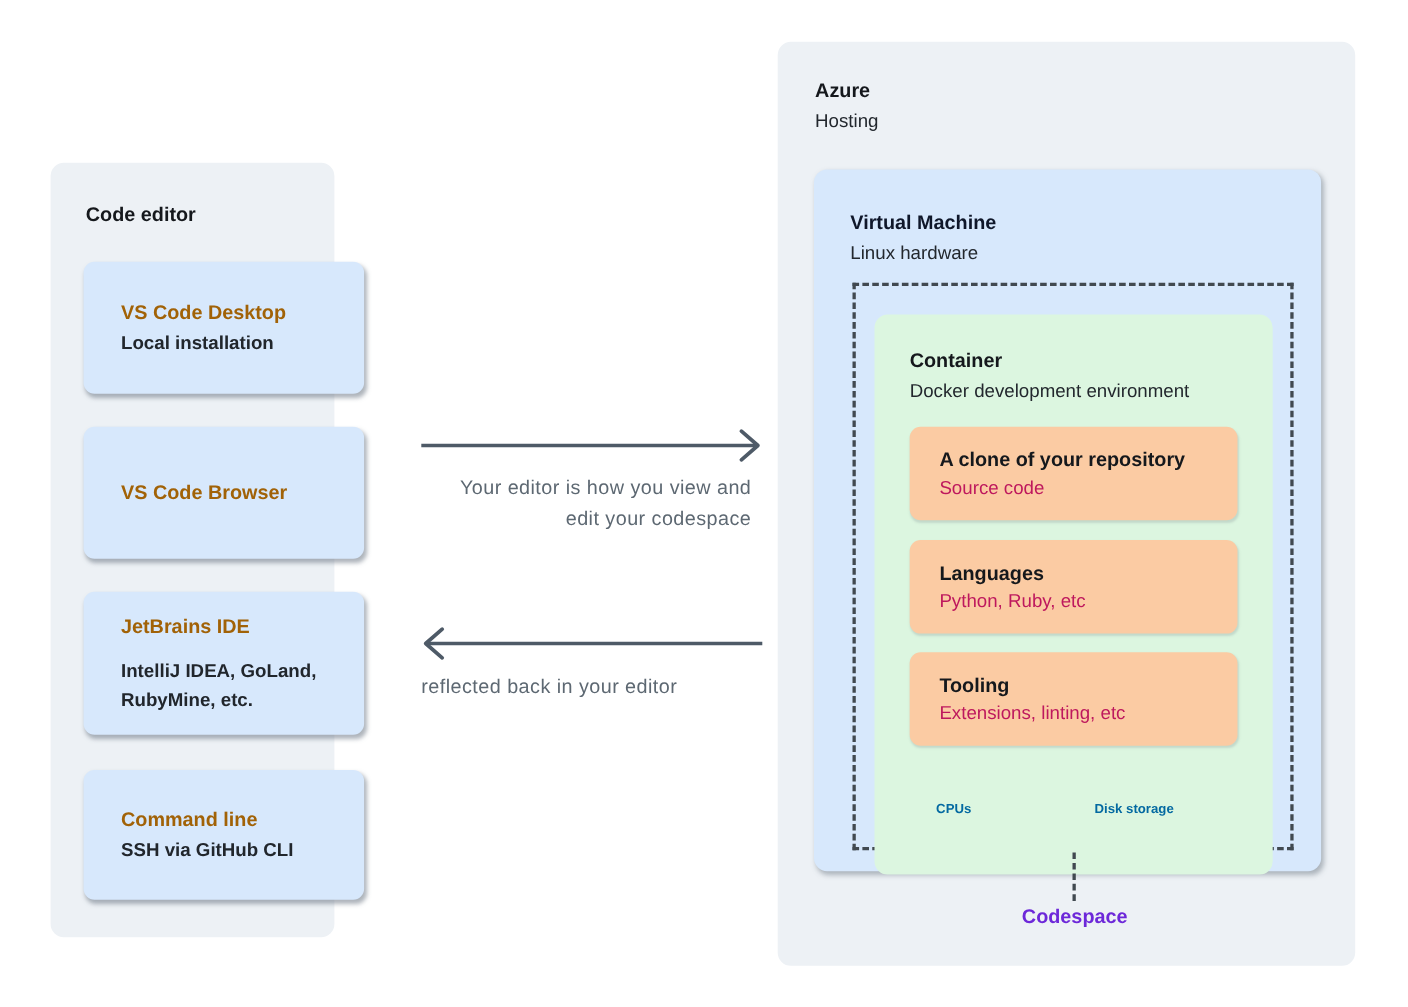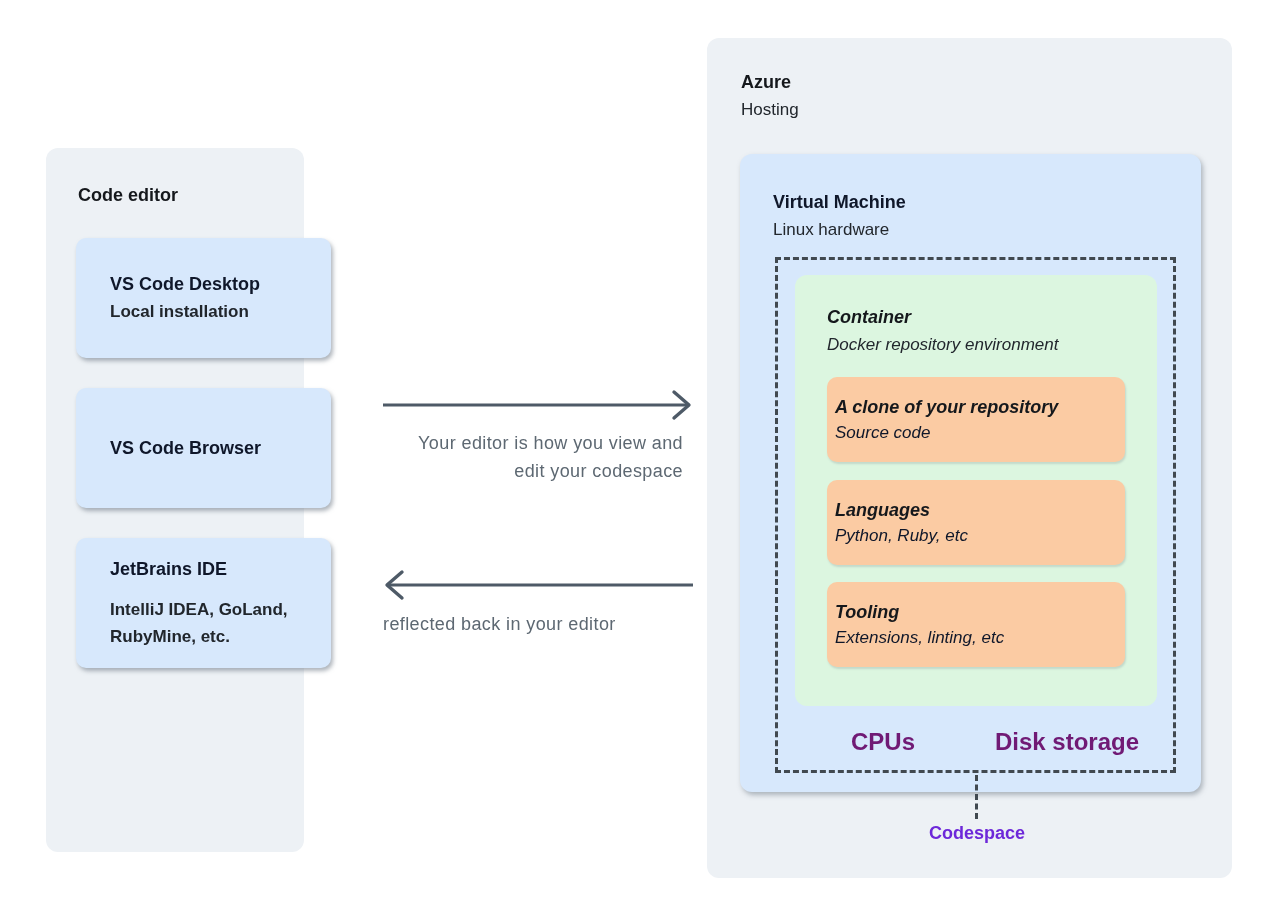--- a/index.html
+++ b/index.html
@@ -16,21 +16,21 @@
   .panel-head .t { display:block; font-size:18px; font-weight:bold; color:#15181c; }
   .panel-head .s { display:block; font-size:17px; color:#22272d; }
   .panel-left  .panel-head { left:32px; top:34px; }
   .panel-right .panel-head { left:34px; top:31px; }
 
   
   .editor-card { position:absolute; left:30px; width:255px; background:#d7e8fc;
     border-radius:10px; box-shadow:2px 3px 4px rgba(108,119,131,0.55);
     display:flex; flex-direction:column; justify-content:center;
     padding:0 20px 0 34px; }
-  .editor-card .t { font-size:18px; font-weight:bold; color:#0f172a; line-height:27px; }
+  .editor-card .t { font-size:18px; font-weight:bold; color:#a16207; line-height:27px; }
   .editor-card .s { font-size:17px; color:#21262c; line-height:27px;font-weight:bold; }
   .ec-1 { top:90px;  height:120px; }
   .ec-2 { top:240px; height:120px; }
   .ec-3 { top:390px; height:130px;gap:13px; }
   .ec-4 { top:552px; height:118px; }
 
   
   .flow-arrow { position:absolute; left:382px; width:312px; height:32px; }
   .fa-right { top:389px; }
   .fa-left  { top:569px; }
@@ -43,34 +43,34 @@
   
   .vm-box { position:absolute; left:33px; top:116px; width:461px; height:638px;
     background:#d7e8fc; border-radius:12px; box-shadow:2px 3px 5px rgba(108,119,131,0.5); }
   .vm-head { position:absolute; left:33px; top:35px; line-height:27px; }
   .vm-head .t { display:block; font-size:18px; font-weight:bold; color:#0f172a; }
   .vm-head .s { display:block; font-size:17px; color:#22272d; }
 
   .dashed-box { position:absolute; left:35px; top:103px; width:401px; height:516px;
     border:3px dashed #414950; }
 
-  .container-box { position:absolute; left:17px; top:15px; width:362px; height:431px;
-    background:#dcf6e0; border-radius:12px;font-style:italic; }
+  .container-box { position:absolute; left:17px; top:26px; width:362px; height:509px;
+    background:#dcf6e0; border-radius:12px; }
   .container-head { position:absolute; left:32px; top:29px; line-height:27px; }
   .container-head .t { display:block; font-size:18px; font-weight:bold; color:#15181c; }
   .container-head .s { display:block; font-size:17px; color:#22272d; }
 
   .res-card { position:absolute; left:32px; width:298px; height:85px;
     background:#fbcba3; border-radius:10px; box-shadow:1px 2px 2px rgba(120,130,140,0.25);
-    display:flex; flex-direction:column; justify-content:center; padding:0 14px 0 8px; }
+    display:flex; flex-direction:column; justify-content:center; padding:0 14px 0 27px; }
   .res-card .t { font-size:18px; font-weight:bold; color:#15181c; line-height:26px; }
-  .res-card .s { font-size:17px; color:#0f172a; line-height:26px; }
+  .res-card .s { font-size:17px; color:#be185d; line-height:26px; }
   .rc-1 { top:102px; } .rc-2 { top:205px; } .rc-3 { top:307px; }
 
-  .hw-label { position:absolute; font-size:24px; font-weight:bold; color:#701a75; top:468px; }
+  .hw-label { position:absolute; font-size:12px; font-weight:bold; color:#0369a1; top:468px; }
   .hw-cpus { left:73px; }
   .hw-disk { left:217px; }
 
   .codespace-connector { position:absolute; left:975px; top:775px; height:44px; width:0;
     border-left:3px dashed #414950; }
   .codespace-label { position:absolute; left:977px; top:823px; transform:translateX(-50%);
     font-size:18px; font-weight:bold; color:#6d28d9; white-space:nowrap; }
 
   .arrow-stroke { stroke:#4e5a67; fill:none; }
 </style>
@@ -91,20 +91,24 @@
 
     <div class="editor-card ec-2">
       <div class="t">VS Code Browser</div>
     </div>
 
     <div class="editor-card ec-3">
       <div class="t">JetBrains IDE</div>
       <div class="s">IntelliJ IDEA, GoLand, RubyMine, etc.</div>
     </div>
 
+    <div class="editor-card ec-4">
+      <div class="t">Command line</div>
+      <div class="s">SSH via GitHub CLI</div>
+    </div>
   </div>
 
   <svg class="flow-arrow fa-right" viewBox="0 0 312 32" xmlns="http://www.w3.org/2000/svg">
     <line class="arrow-stroke" x1="1" y1="16" x2="306" y2="16" stroke-width="3"></line>
     <polyline class="arrow-stroke" points="292,3 307,16 292,29" stroke-width="3.4" stroke-linecap="round" stroke-linejoin="round"></polyline>
   </svg>
   <div class="flow-text ft-1">
     <span>Your editor is how you view and</span>
     <span>edit your codespace</span>
   </div>
@@ -127,21 +131,21 @@
       <div class="vm-head">
         <span class="t">Virtual Machine</span>
         <span class="s">Linux hardware</span>
       </div>
 
       <div class="dashed-box">
 
         <div class="container-box">
           <div class="container-head">
             <span class="t">Container</span>
-            <span class="s">Docker repository environment</span>
+            <span class="s">Docker development environment</span>
           </div>
 
           <div class="res-card rc-1">
             <div class="t">A clone of your repository</div>
             <div class="s">Source code</div>
           </div>
 
           <div class="res-card rc-2">
             <div class="t">Languages</div>
             <div class="s">Python, Ruby, etc</div>

